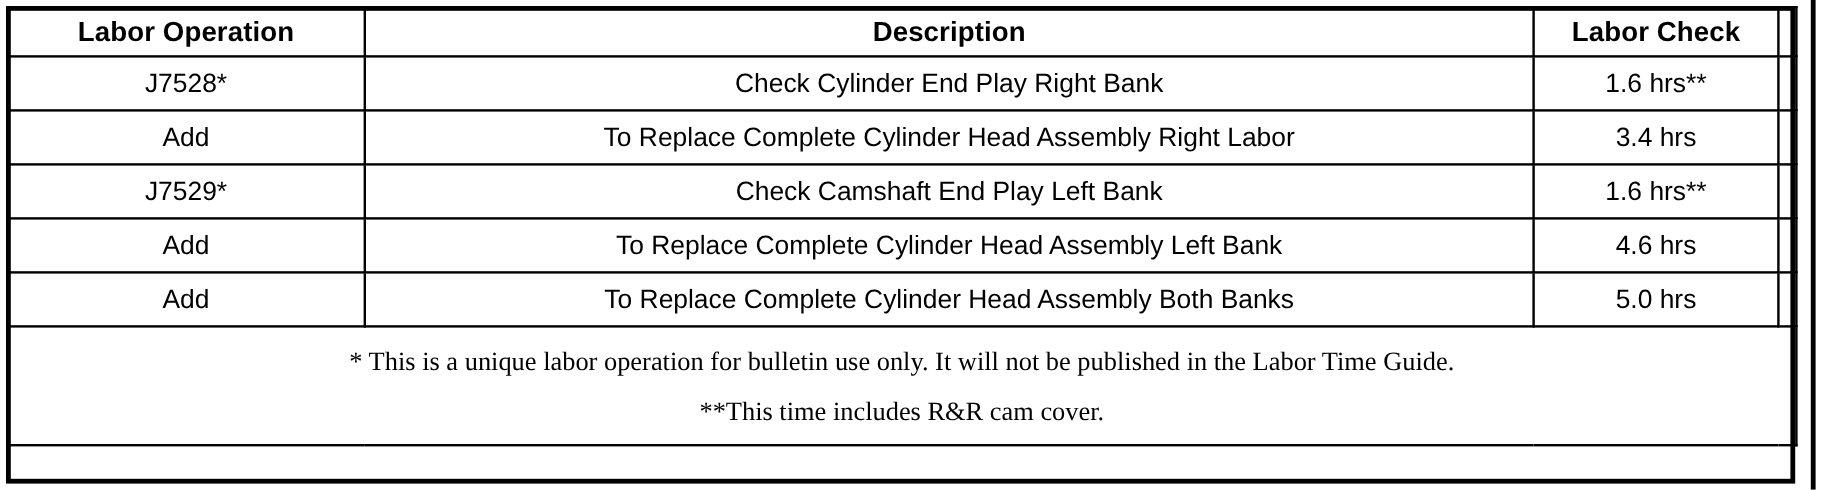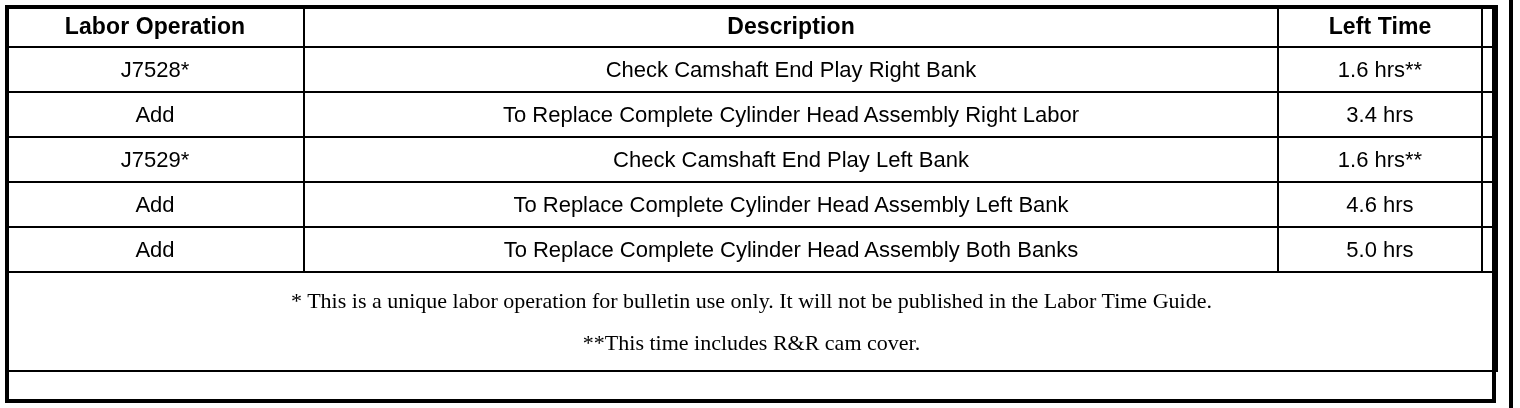--- a/index.html
+++ b/index.html
@@ -130,28 +130,28 @@
     <colgroup>
       <col class="c-op">
       <col class="c-desc">
       <col class="c-time">
       <col class="c-blank">
     </colgroup>
     <thead>
       <tr class="header-row">
         <th class="cell-op">Labor Operation</th>
         <th class="cell-desc">Description</th>
-        <th class="cell-time">Left Time</th>
+        <th class="cell-time">Labor Check</th>
         <th class="cell-blank"></th>
       </tr>
     </thead>
     <tbody>
       <tr class="data-row">
         <td class="cell-op">J7528*</td>
-        <td class="cell-desc">Check Camshaft End Play Right Bank</td>
+        <td class="cell-desc">Check Cylinder End Play Right Bank</td>
         <td class="cell-time">1.6 hrs**</td>
         <td class="cell-blank"></td>
       </tr>
       <tr class="data-row">
         <td class="cell-op">Add</td>
         <td class="cell-desc">To Replace Complete Cylinder Head Assembly Right Labor</td>
         <td class="cell-time">3.4 hrs</td>
         <td class="cell-blank"></td>
       </tr>
       <tr class="data-row">

